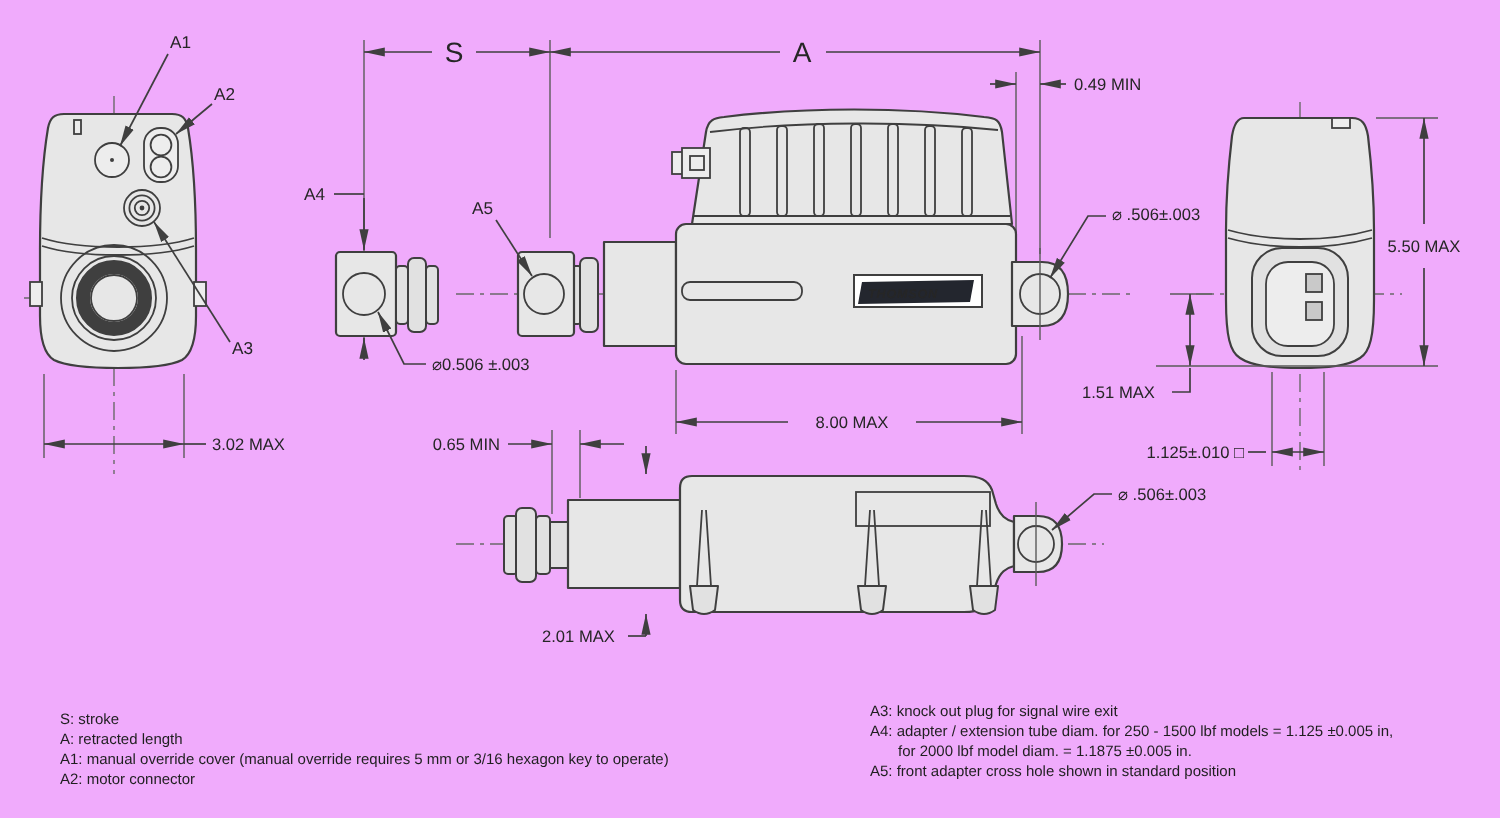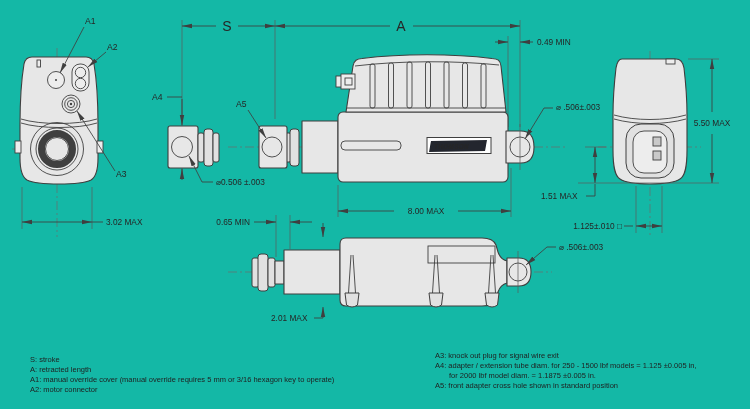--- a/index.html
+++ b/index.html
@@ -1,16 +1,16 @@
 <!DOCTYPE html>
 <html><head>
 <meta charset="utf-8">
 <style>
   html,body{margin:0;padding:0;background:#fff;}
-  .stage{position:relative;width:750px;height:409px;background:#14b8a6;overflow:hidden;
+  .stage{position:relative;width:750px;height:409px;background:#f0abfc;overflow:hidden;
          font-family:"Liberation Sans","DejaVu Sans",sans-serif;}
   svg{position:absolute;left:0;top:0;}
   .outline{fill:#e7e7e7;stroke:#3f3f3f;stroke-width:1.1;stroke-linejoin:round;}
   .outline2{fill:#e1e1e1;stroke:#3f3f3f;stroke-width:1;stroke-linejoin:round;}
   .detail{fill:none;stroke:#3f3f3f;stroke-width:0.9;}
   .detailf{fill:#ededed;stroke:#3f3f3f;stroke-width:0.9;}
   .dimline{fill:none;stroke:#3f3f3f;stroke-width:0.85;}
   .extline{fill:none;stroke:#5a5a5a;stroke-width:0.7;}
   .cline{fill:none;stroke:#6a6a6a;stroke-width:0.7;stroke-dasharray:9 3 2 3;}
   text{fill:#262626;}

